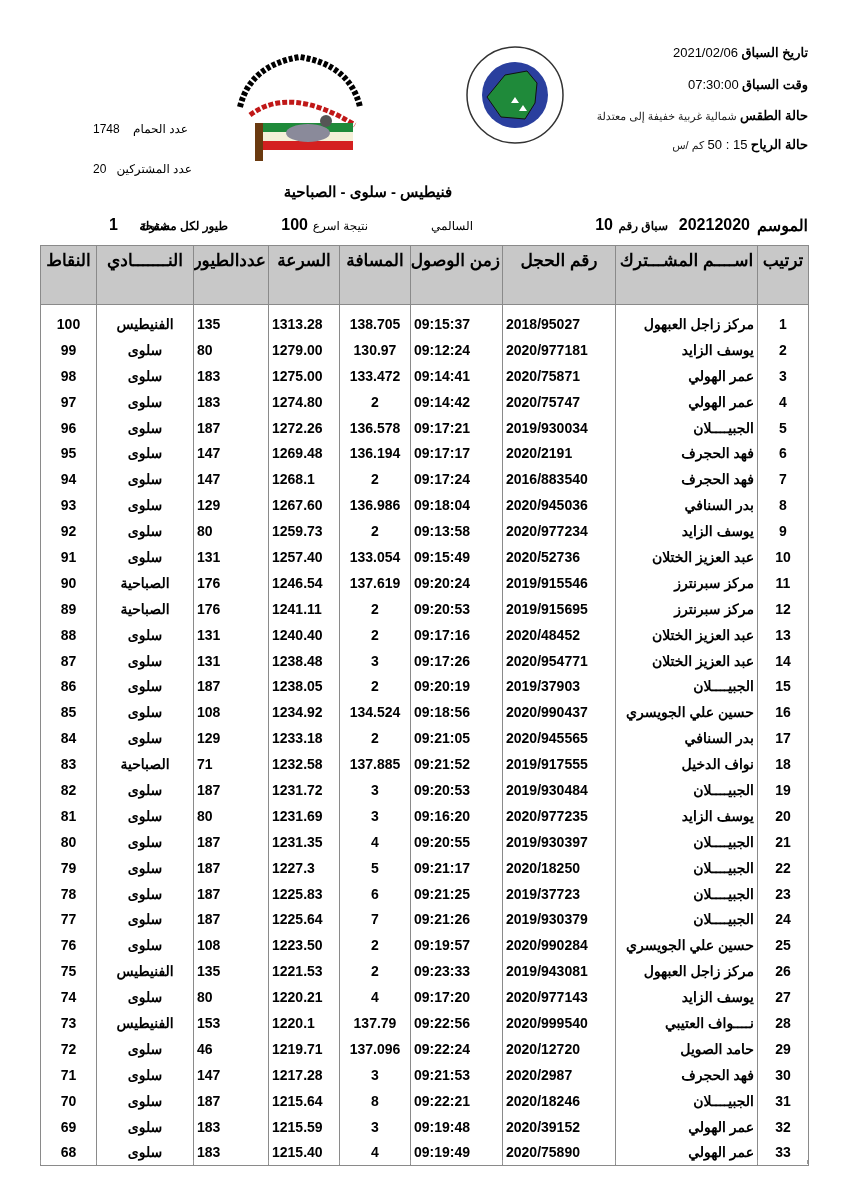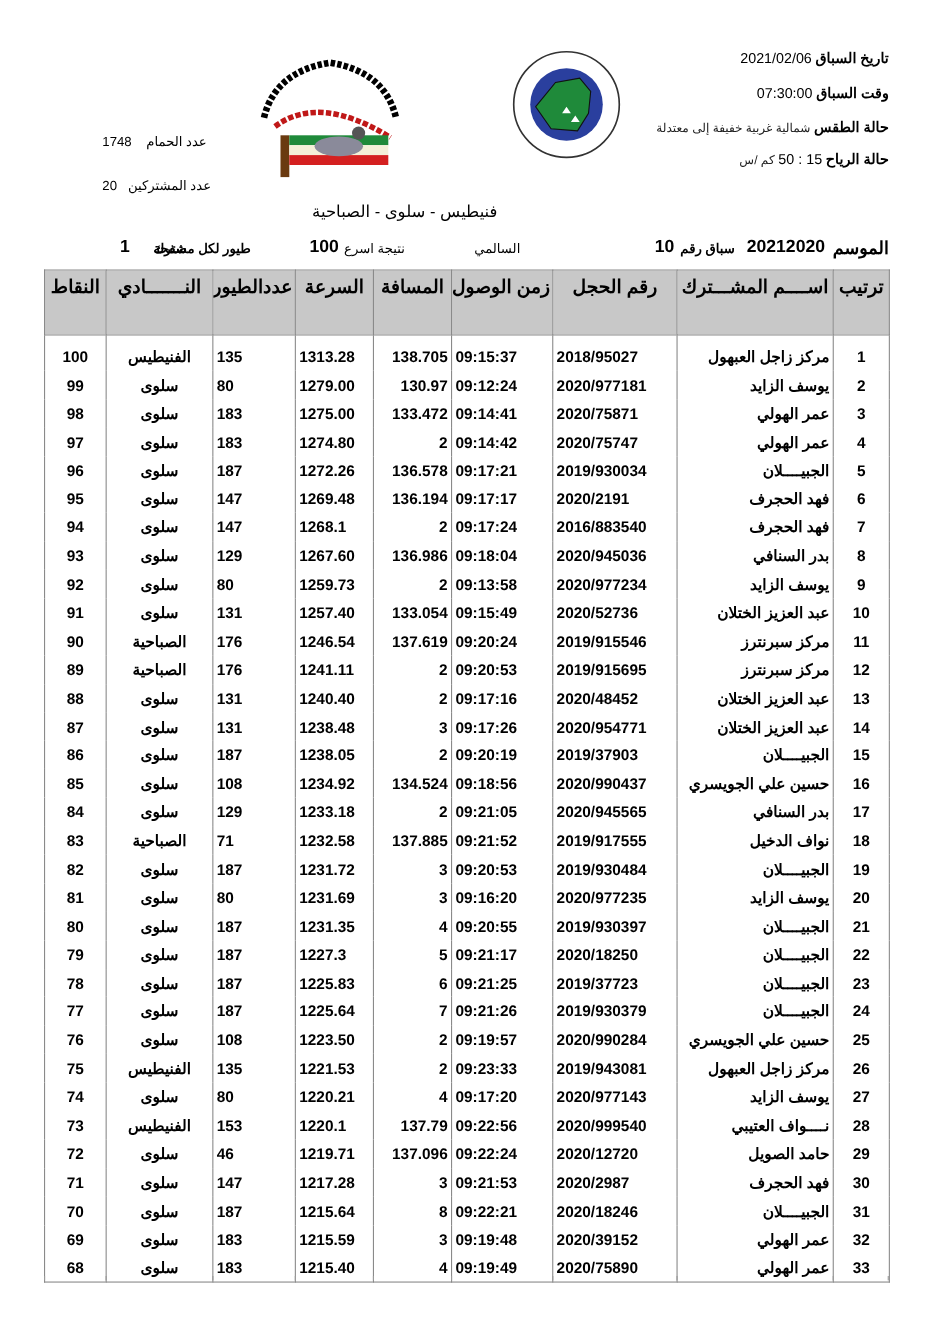--- a/index.html
+++ b/index.html
@@ -5,42 +5,42 @@
   html, body { margin: 0; padding: 0; background: #ffffff; }
   body { width: 848px; height: 1200px; position: relative; overflow: hidden;
          font-family: "Liberation Sans", sans-serif; color: #000; }
   .abs { position: absolute; }
   .info-line { position: absolute; right: 40px; direction: rtl; white-space: nowrap; font-size: 12px; }
   .info-line b { font-weight: bold; font-size: 13px; margin-top: 40px; }
   .info-line .val { font-size: 13px; }
   .info-line .small { font-size: 11px; color: #222; }
   .left-info { position: absolute; direction: rtl; white-space: nowrap; font-size: 12px; }
   .title { position: absolute; left: 0; width: 736px; top: 183px; text-align: center;
-           font-weight: normal; font-size: 15px; direction: rtl; }
+           font-weight: bold; font-size: 15px; direction: rtl; }
   .meta-row { position: absolute; top: 216px; left: 40px; width: 768px; height: 22px;
               direction: rtl; font-weight: bold; white-space: nowrap; }
   .meta-row span { position: absolute; top: 0; }
   .meta-big { font-size: 16px; }
   .meta-small { font-size: 12px; top: 3px !important; }
 
   table.results { position: absolute; left: 40px; top: 245px; width: 768px;
                   border-collapse: collapse; direction: rtl; table-layout: fixed; }
   table.results th { background: #c8c8c8; border: 1px solid #8a8a8a; height: 42px;
                      font-size: 17px; font-weight: bold; text-align: center; padding: 12px 2px;
                      vertical-align: top; padding-top: 4px; white-space: nowrap; overflow: hidden; }
   table.results td { border-left: 1px solid #8a8a8a; border-right: 1px solid #8a8a8a;
                      height: 25.9px; padding: 0 3px; font-size: 14px; font-weight: bold;
                      white-space: nowrap; overflow: hidden; vertical-align: middle; }
   table.results tbody tr:first-child td { padding-top: 6px; }
   table.results tbody tr:last-child td { border-bottom: 1px solid #8a8a8a; }
   td.c-rank { text-align: center; font-size: 15px; font-weight: normal; }
   td.c-name { text-align: right; font-size: 12px; }
   td.c-ring { text-align: left; }
   td.c-time { text-align: left; }
-  td.c-dist { font-size: 12px; }
+  td.c-dist { text-align: center; font-size: 12px; }
   td.c-speed { text-align: left; }
   td.c-birds { text-align: left; }
   td.c-club { text-align: center; font-size: 12px; }
   td.c-points { text-align: center; }
   .footer-ticks { position: absolute; top: 1160px; left: 40px; width: 768px; height: 6px; }
   .footer-ticks i { position: absolute; top: 0; width: 1px; height: 4px; background: #999; }
 </style>
 </head>
 <body>
 

